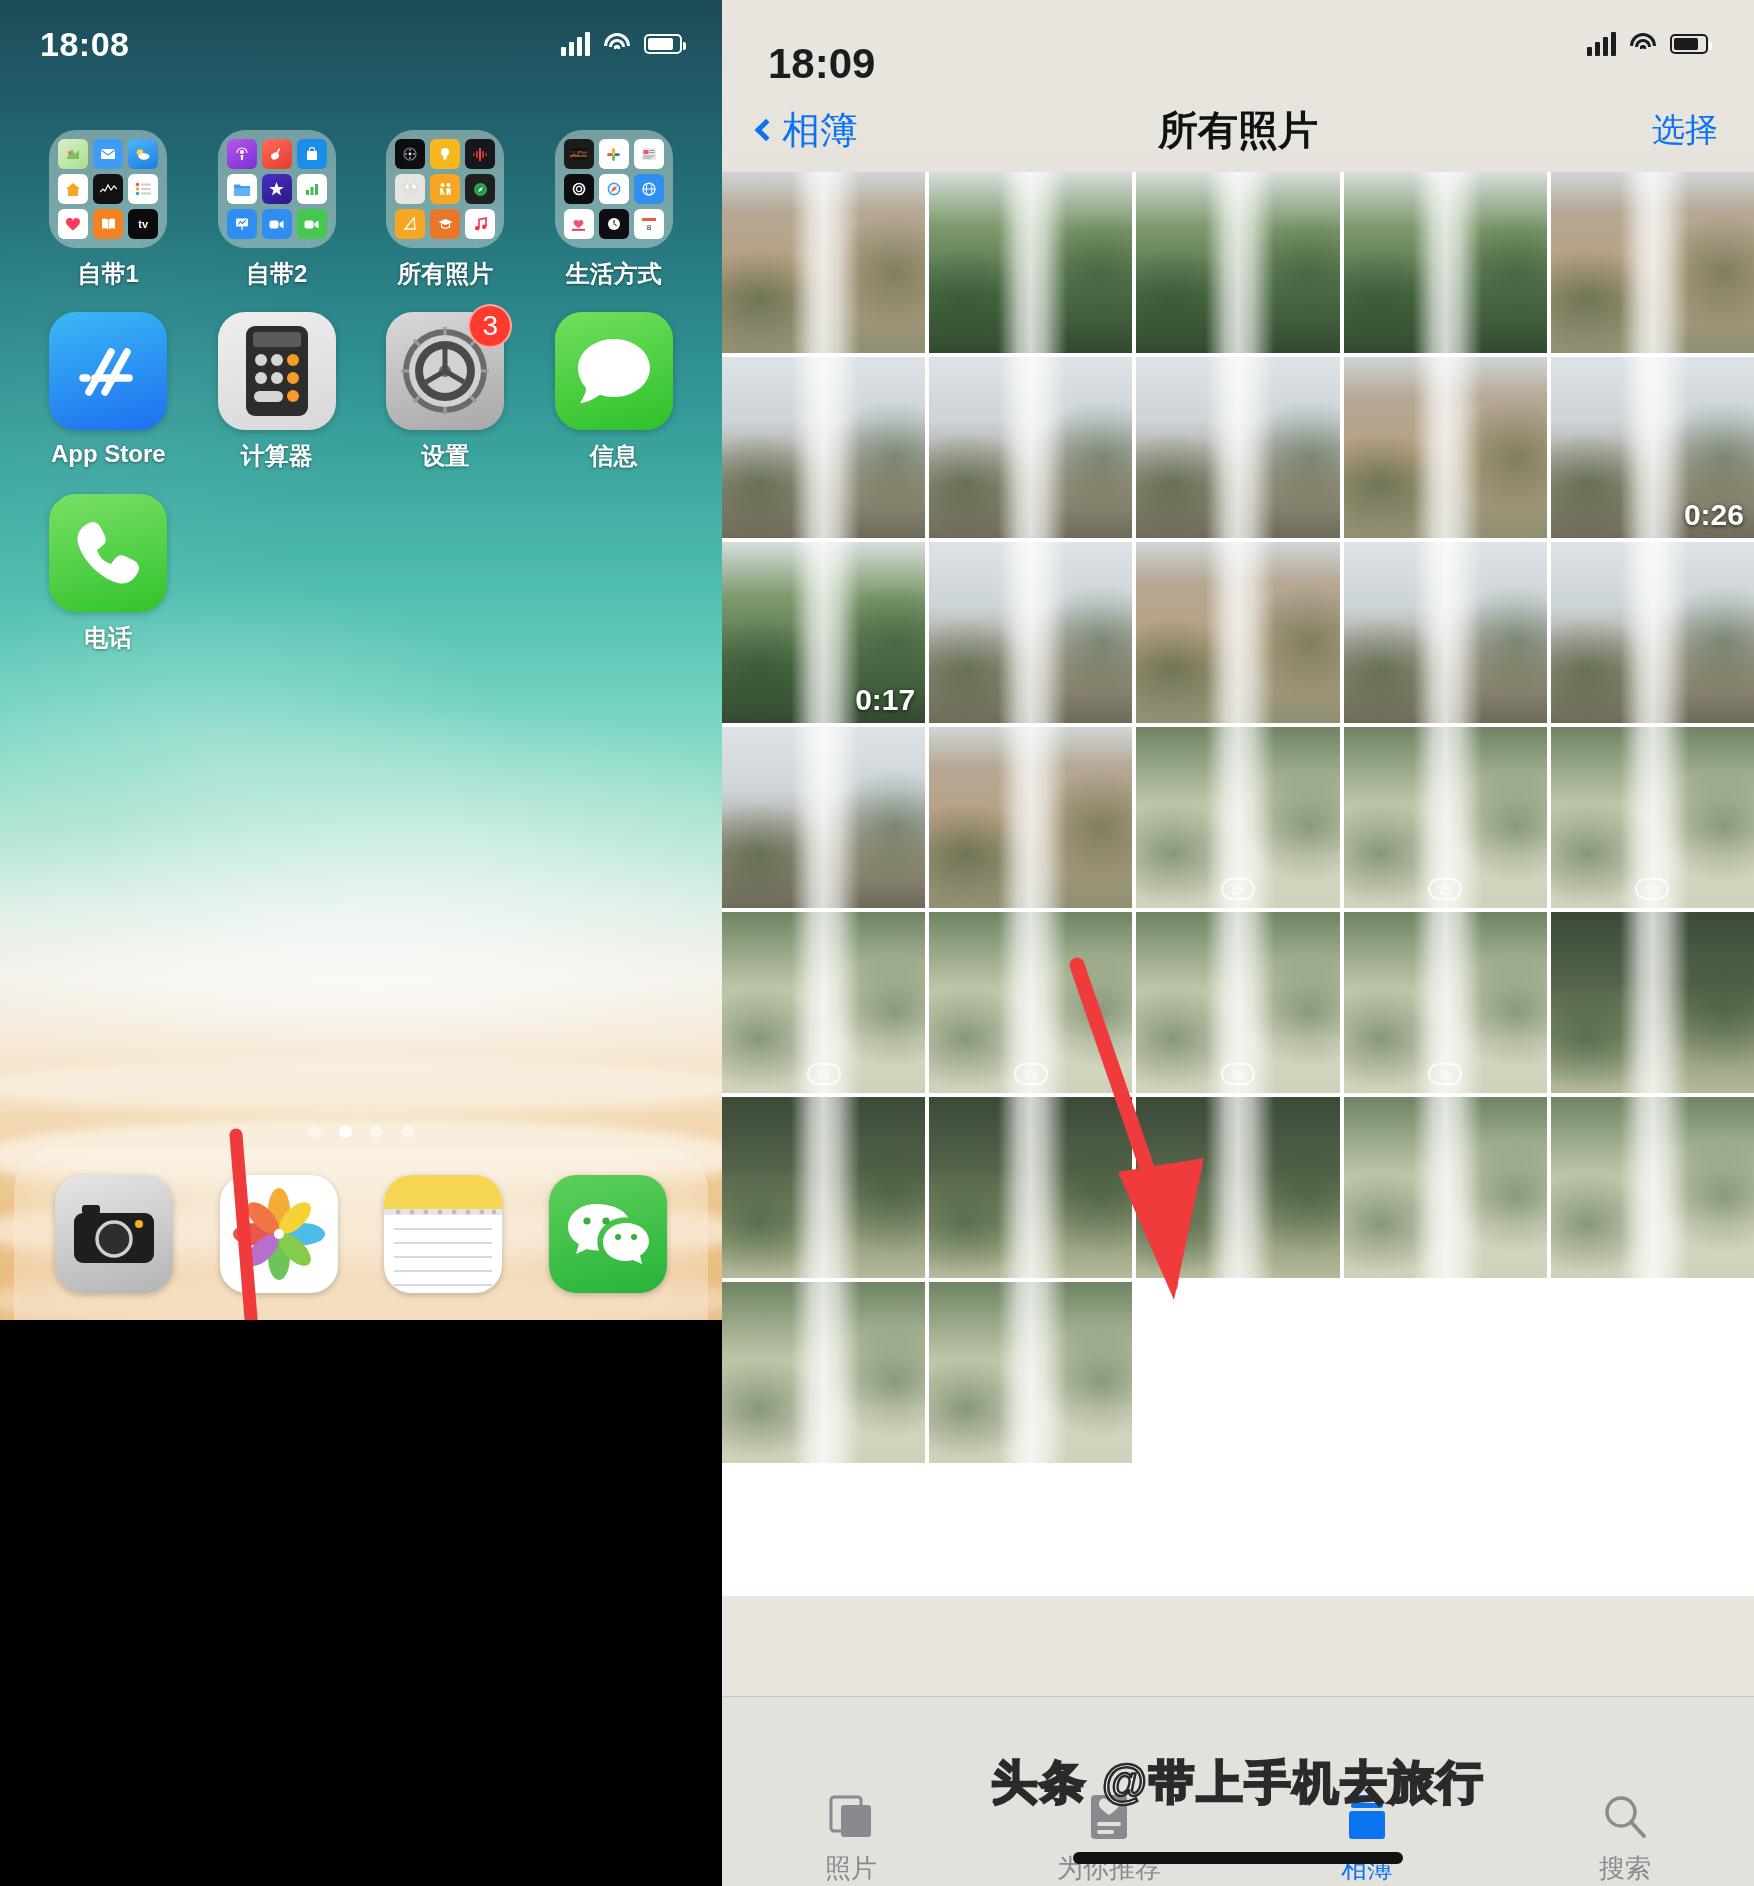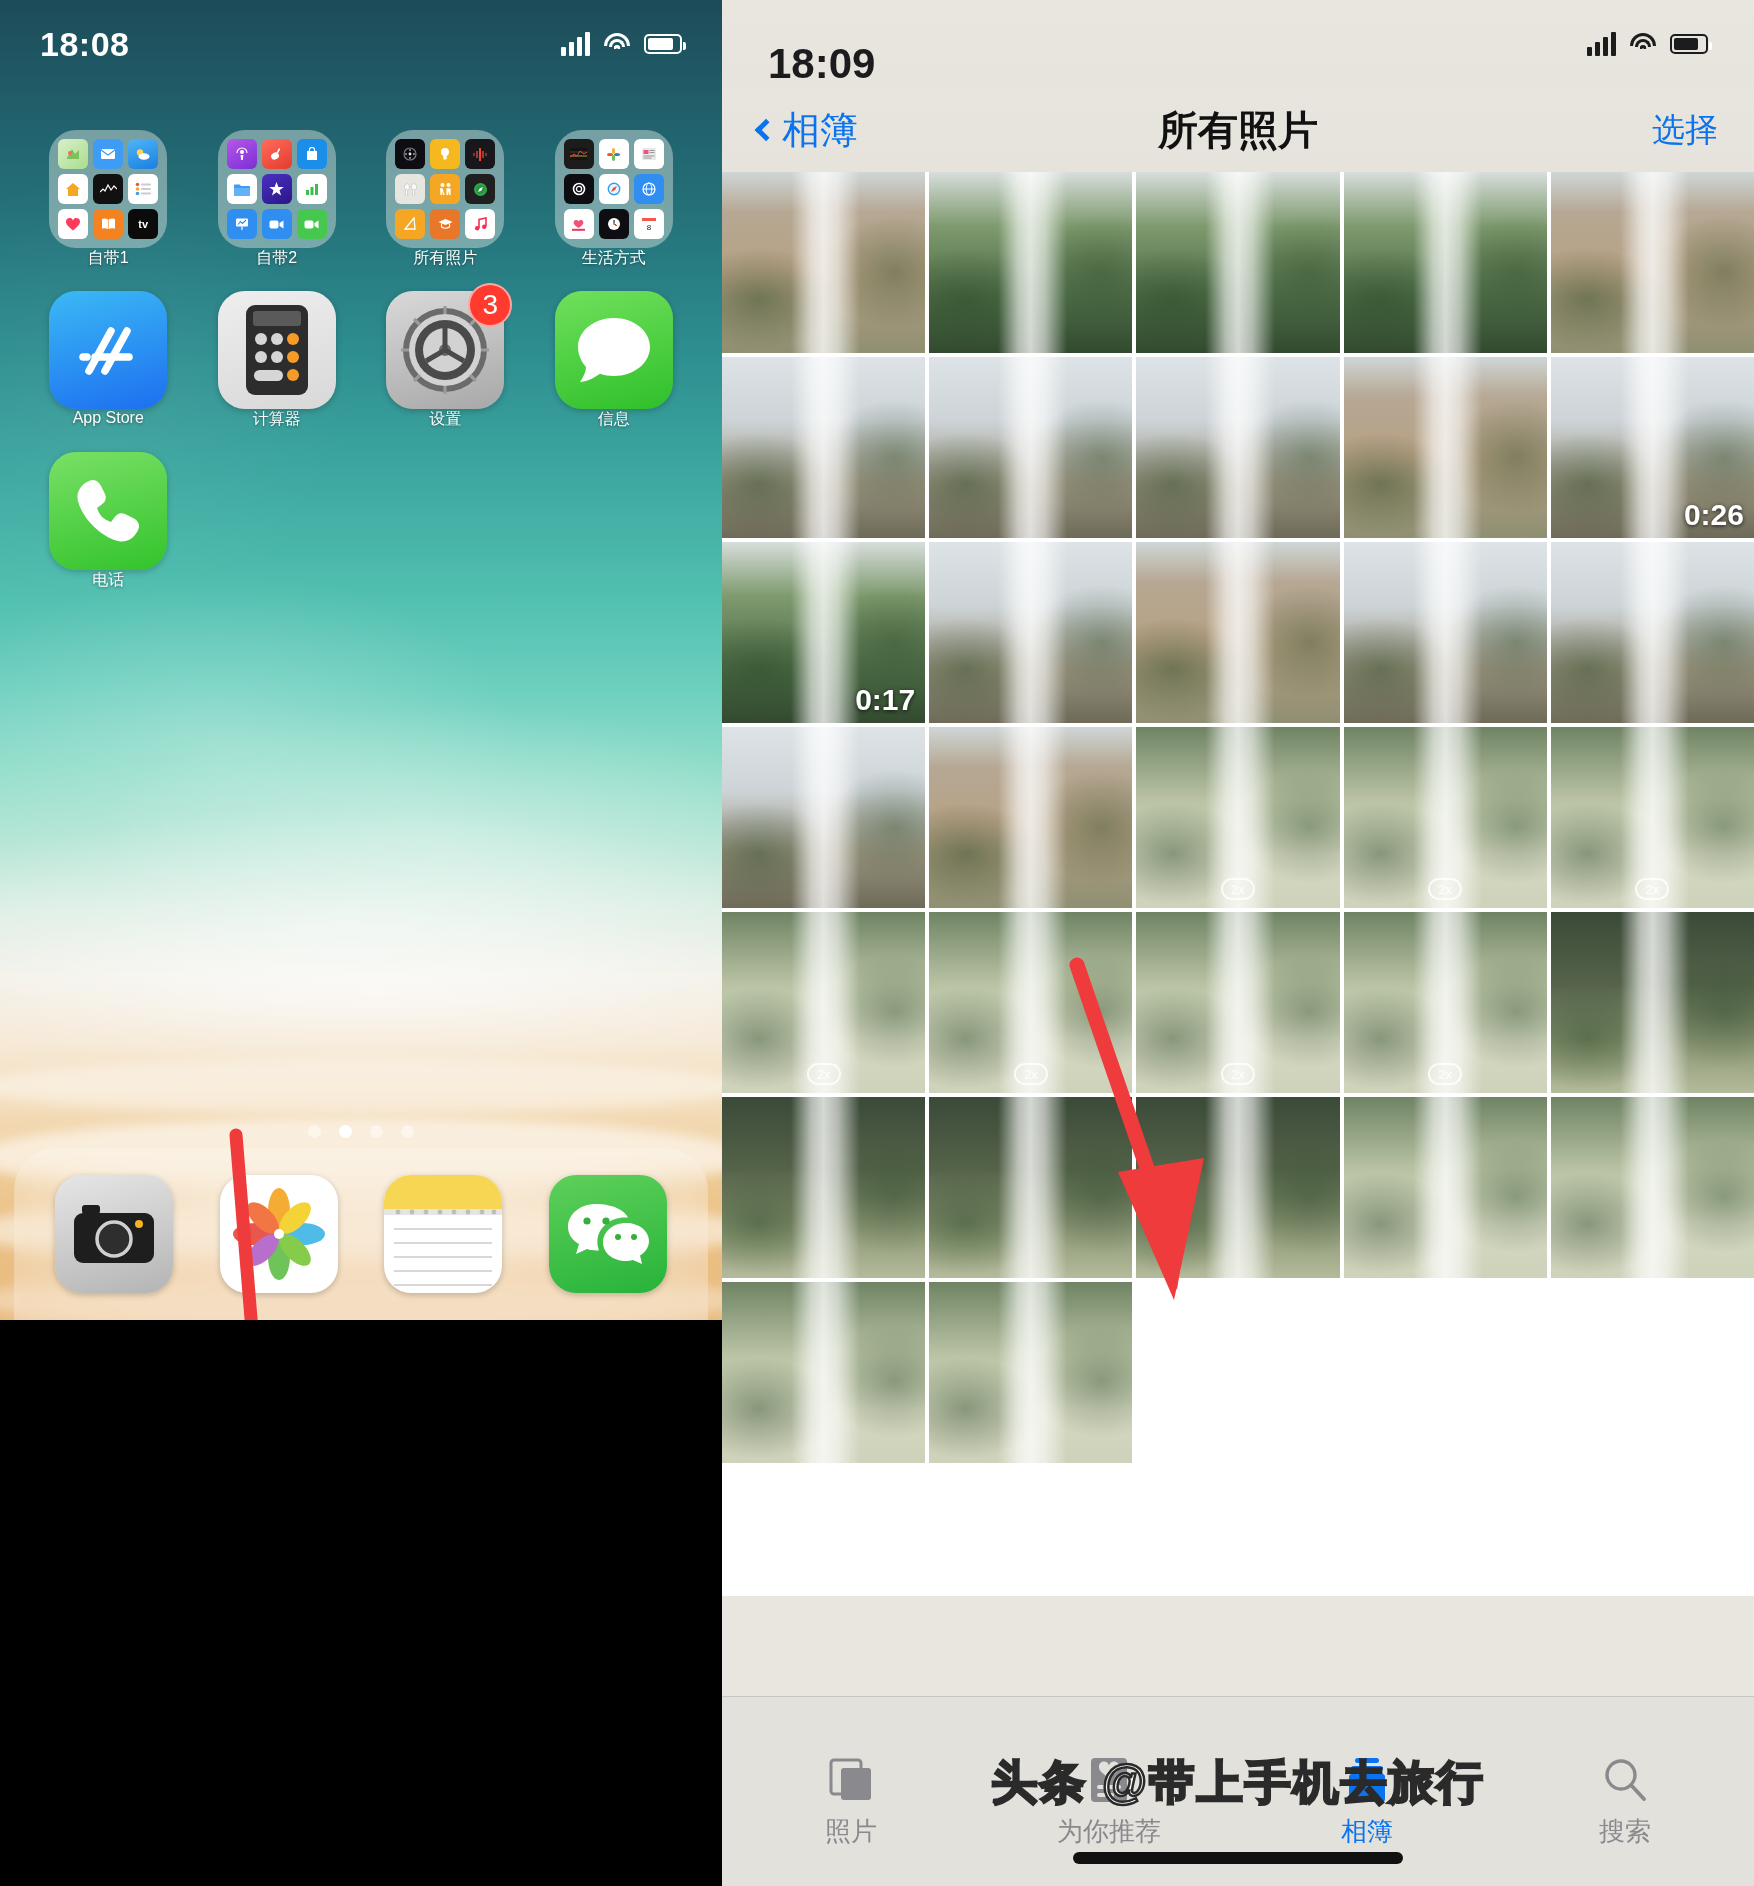--- a/index.html
+++ b/index.html
@@ -80,22 +80,22 @@
                  background:#fff; border-radius:0 2px 2px 0; }
   .batt i { display:block; height:100%; background:#fff; border-radius:2px; }
 
   
   .home-grid {
     position: absolute; top: 130px; left: 0; right: 0;
     display: grid; grid-template-columns: repeat(4, 1fr);
     row-gap: 22px; padding: 0 24px; z-index: 10;
   }
   .appcell { display:flex; flex-direction:column; align-items:center; }
-  .applabel { color:#fff; font-size: 16px; 
-              text-shadow: 0 1px 3px rgba(0,0,0,.45); white-space:nowrap; }
+  .applabel { color:#fff; font-size: 24px; margin-top: 10px;
+              text-shadow: 0 1px 3px rgba(0,0,0,.45); white-space:nowrap;font-weight:bold; }
 
   
   .folder {
     width: 118px; height: 118px; border-radius: 27px;
     background: rgba(190,210,205,.55);
     backdrop-filter: blur(8px);
     display: grid; grid-template-columns: repeat(3,1fr); grid-template-rows: repeat(3,1fr);
     gap: 5px; padding: 9px;
   }
   .mini { border-radius: 6px; background:#fff; overflow:hidden;
@@ -178,21 +178,21 @@
   }
   .cell .hdrbadge {
     position:absolute; left:50%; bottom:8px; transform:translateX(-50%);
     width:34px; height:22px; border:2px solid rgba(255,255,255,.8); border-radius:11px;
     color:rgba(255,255,255,.9); font-size:13px; display:flex; align-items:center; justify-content:center;
   }
 
   .tabbar {
     position:absolute; bottom:0; left:0; right:0; height:190px;
     background:#e3e1dc; border-top:1px solid #c8c6c1;
-    display:flex; align-items:center; padding-top:22px;
+    display:flex; align-items:flex-end; padding-top:22px;
   }
   .tab { flex:1; display:flex; flex-direction:column; align-items:center; gap:10px; cursor:pointer; }
   .tab .tlabel { font-size:26px; color:#8a8a8e; }
   .tab.active .tlabel { color:#0a74f0; }
   .homebar { position:absolute; bottom:22px; left:50%; transform:translateX(-50%);
              width:330px; height:12px; background:#111; border-radius:6px; }
   .watermark {
     position:absolute; bottom:72px; left:50%; transform:translateX(-50%);
     font-size:46px; font-weight:700; color:#fff;
     -webkit-text-stroke: 2.5px #2a2a2a;

